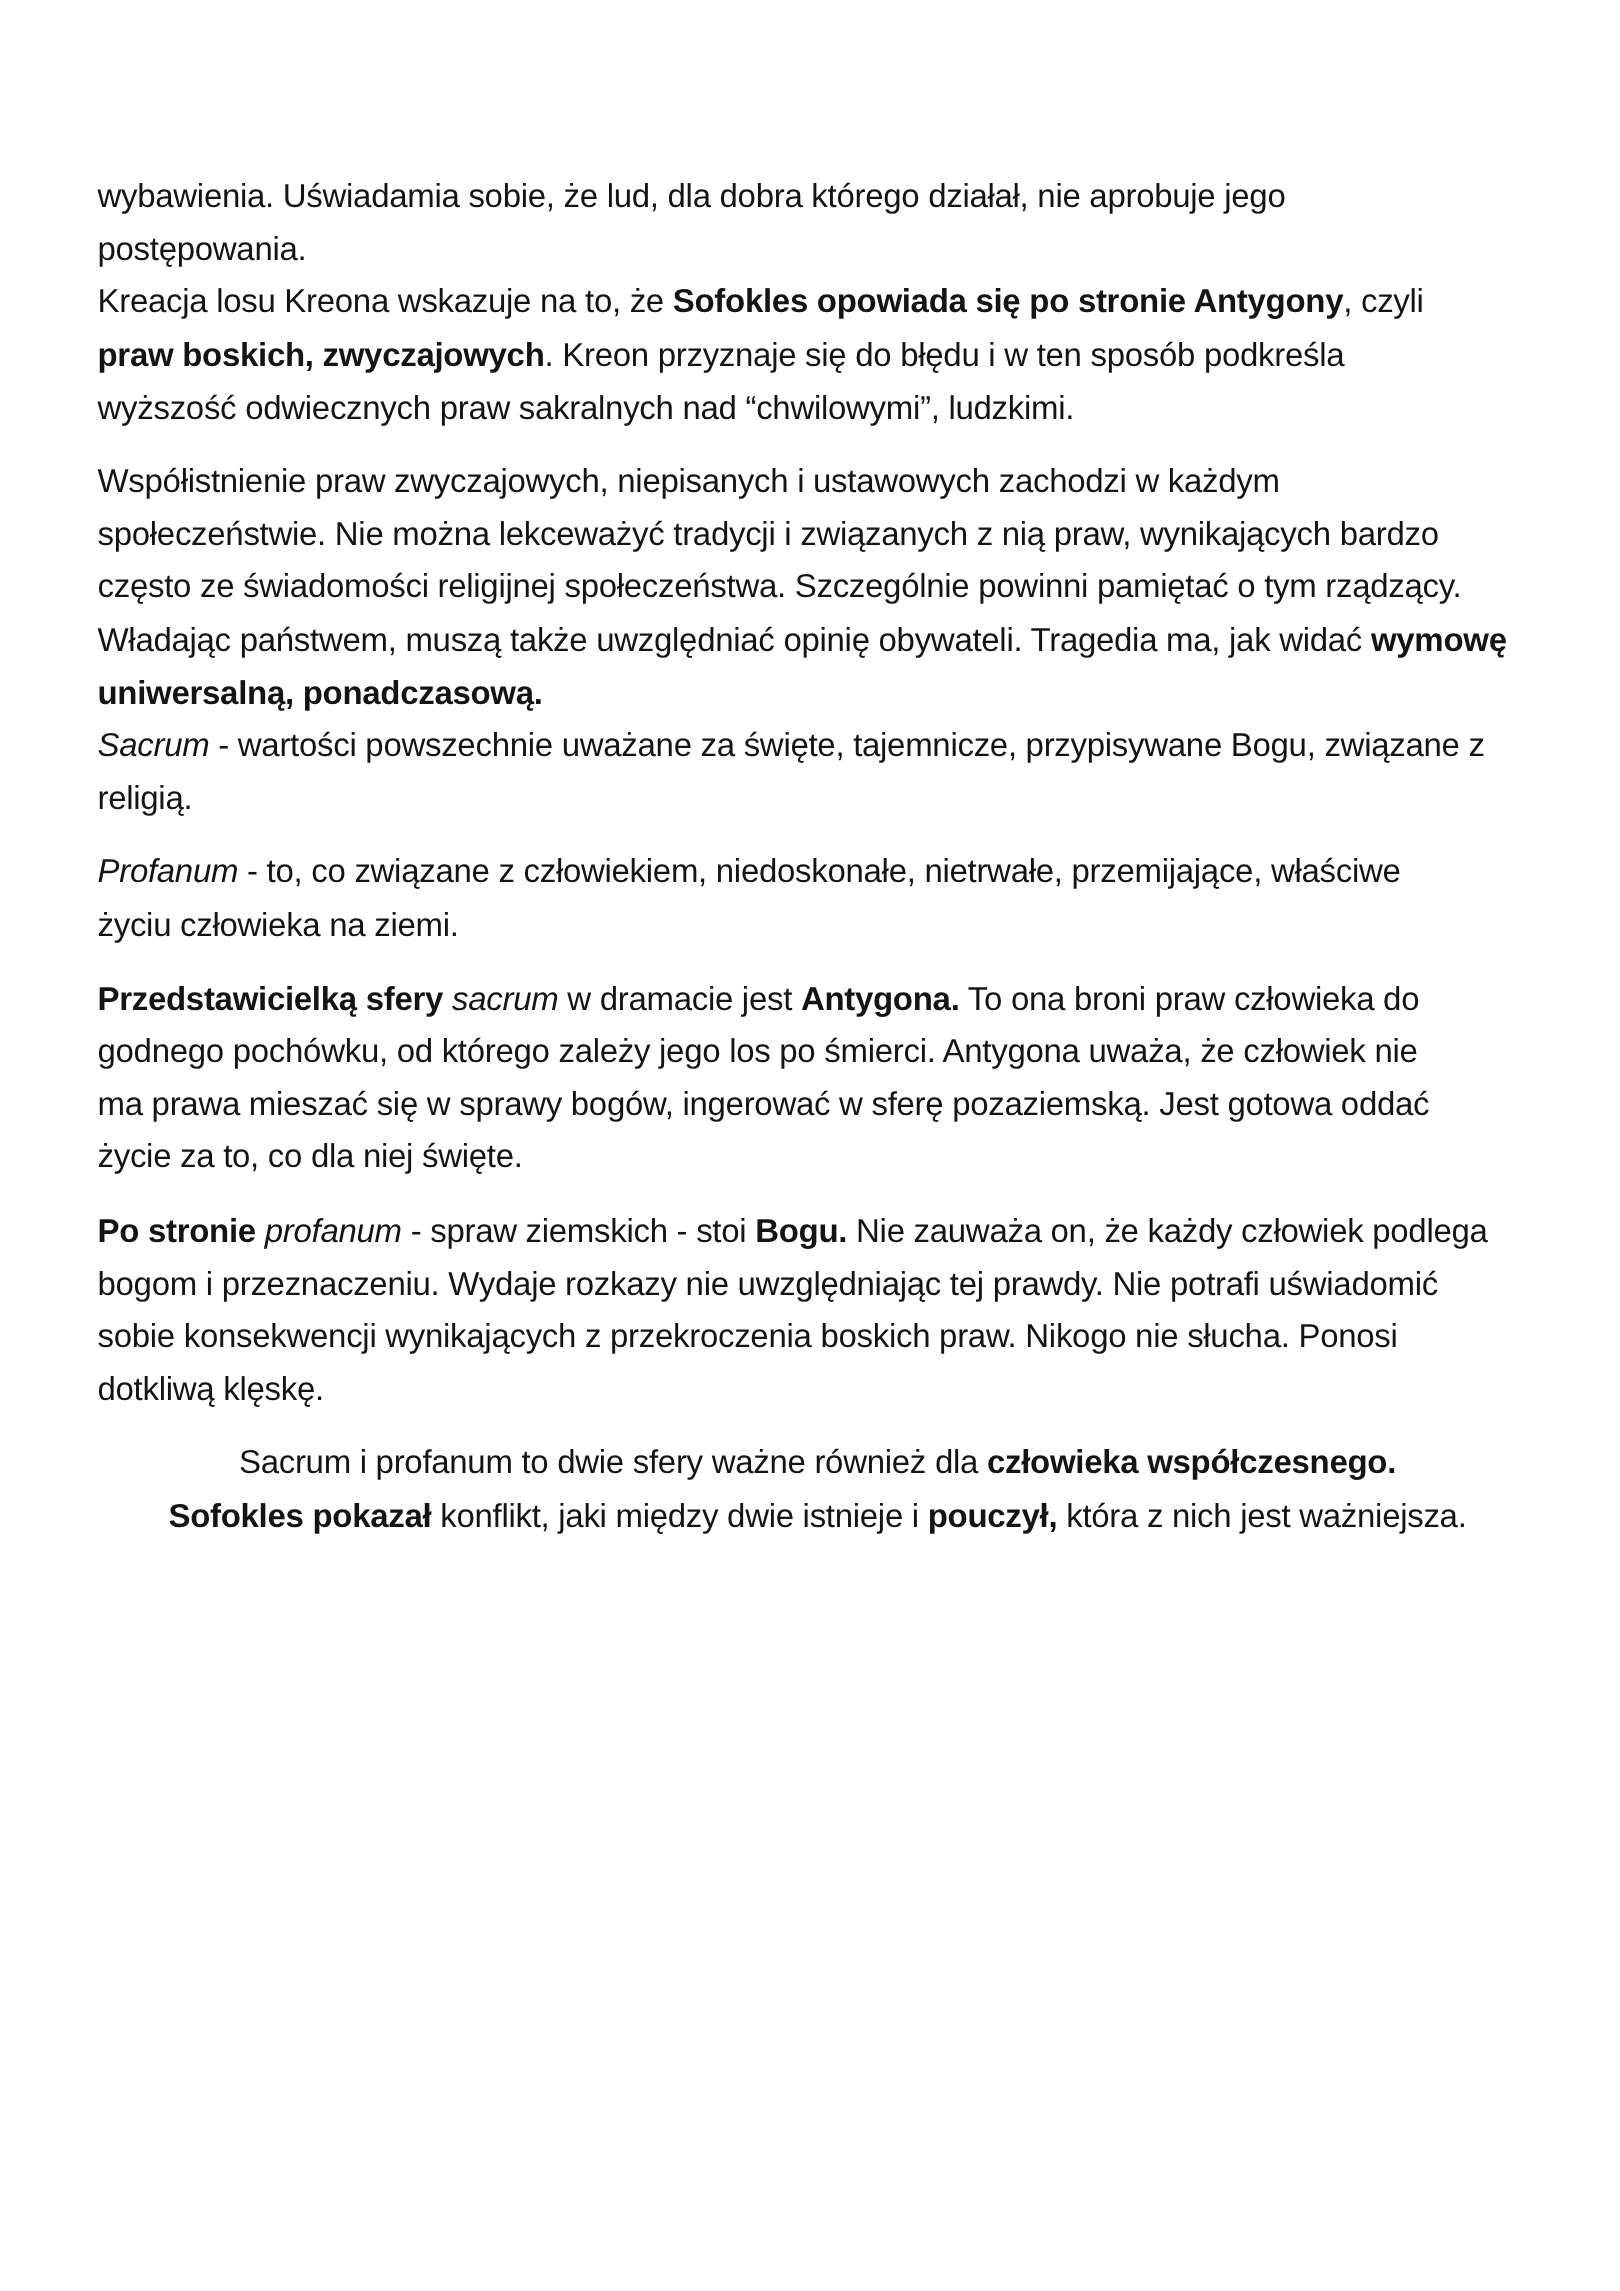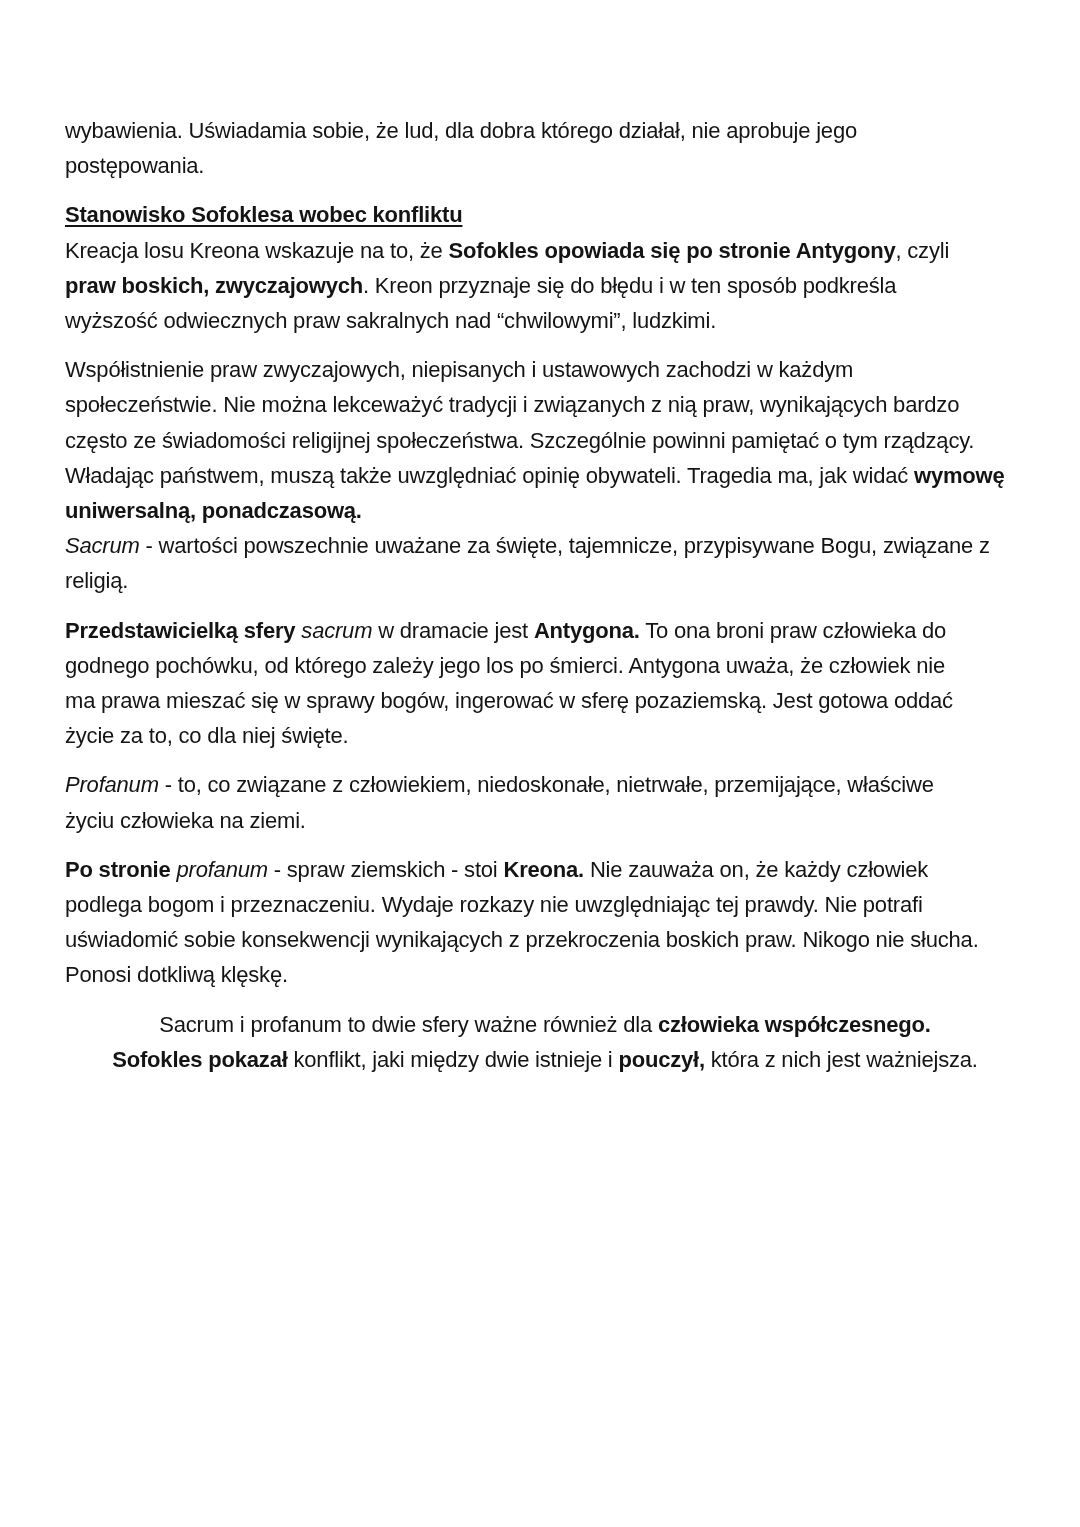--- a/index.html
+++ b/index.html
@@ -21,30 +21,29 @@
   b { font-weight: bold; }
   i.b { font-weight: normal; font-style: italic; }
 </style>
 </head>
 <body>
 
 <div class="page">
 
   <p style="width:910px;">wybawienia. Uświadamia sobie, że lud, dla dobra którego działał, nie aprobuje jego postępowania.</p>
 
-  <h2 class="gap">Stanowisko Sofoklesa wobec konfliktu</h2>
 
   <p style="width:915px;"><span>Kreacja losu Kreona wskazuje na to, że </span><b>Sofokles opowiada się po stronie Antygony</b><span>, czyli </span><b>praw boskich, zwyczajowych</b><span>. Kreon przyznaje się do błędu i w ten sposób podkreśla wyższość odwiecznych praw sakralnych nad “chwilowymi”, ludzkimi.</span></p>
 
   <p class="gap" style="width:945px;"><span>Współistnienie praw zwyczajowych, niepisanych i ustawowych zachodzi w każdym społeczeństwie. Nie można lekceważyć tradycji i związanych z nią praw, wynikających bardzo często ze świadomości religijnej społeczeństwa. Szczególnie powinni pamiętać o tym rządzący. Władając państwem, muszą także uwzględniać opinię obywateli. Tragedia ma, jak widać </span><b>wymowę uniwersalną, ponadczasową.</b></p>
 
 
   <p style="width:930px;"><i class="b">Sacrum</i><span> - wartości powszechnie uważane za święte, tajemnicze, przypisywane Bogu, związane z religią.</span></p>
 
+  <p class="gap" style="width:890px;"><i class="b">Profanum</i><span> - to, co związane z człowiekiem, niedoskonałe, nietrwałe, przemijające, właściwe życiu człowieka na ziemi.</span></p>
+
   <p class="gap" style="width:905px;"><b>Przedstawicielką sfery </b><i class="b">sacrum</i><span> w dramacie jest </span><b>Antygona.</b><span> To ona broni praw człowieka do godnego pochówku, od którego zależy jego los po śmierci. Antygona uważa, że człowiek nie ma prawa mieszać się w sprawy bogów, ingerować w sferę pozaziemską. Jest gotowa oddać życie za to, co dla niej święte.</span></p>
 
-  <p class="gap" style="width:890px;"><i class="b">Profanum</i><span> - to, co związane z człowiekiem, niedoskonałe, nietrwałe, przemijające, właściwe życiu człowieka na ziemi.</span></p>
-
-  <p class="gap" style="width:940px;"><b>Po stronie </b><i class="b">profanum</i><span> - spraw ziemskich - stoi </span><b>Kreona.</b><span> Nie zauważa on, że każdy człowiek podlega bogom i przeznaczeniu. Wydaje rozkazy nie uwzględniając tej prawdy. Nie potrafi uświadomić sobie konsekwencji wynikających z przekroczenia boskich praw. Nikogo nie słucha. Ponosi dotkliwą klęskę.</span></p>
+  <p class="gap" style="width:940px;"><b>Po stronie </b><i class="b">profanum</i><span> - spraw ziemskich - stoi </span><b>Bogu.</b><span> Nie zauważa on, że każdy człowiek podlega bogom i przeznaczeniu. Wydaje rozkazy nie uwzględniając tej prawdy. Nie potrafi uświadomić sobie konsekwencji wynikających z przekroczenia boskich praw. Nikogo nie słucha. Ponosi dotkliwą klęskę.</span></p>
 
   <p class="gap" style="width:960px;text-align:center;"><span>Sacrum i profanum to dwie sfery ważne również dla </span><b>człowieka współczesnego.</b><br><b>Sofokles pokazał</b><span> konflikt, jaki między dwie istnieje i </span><b>pouczył,</b><span> która z nich jest ważniejsza.</span></p>
 
 </div>
 
 </body></html>

